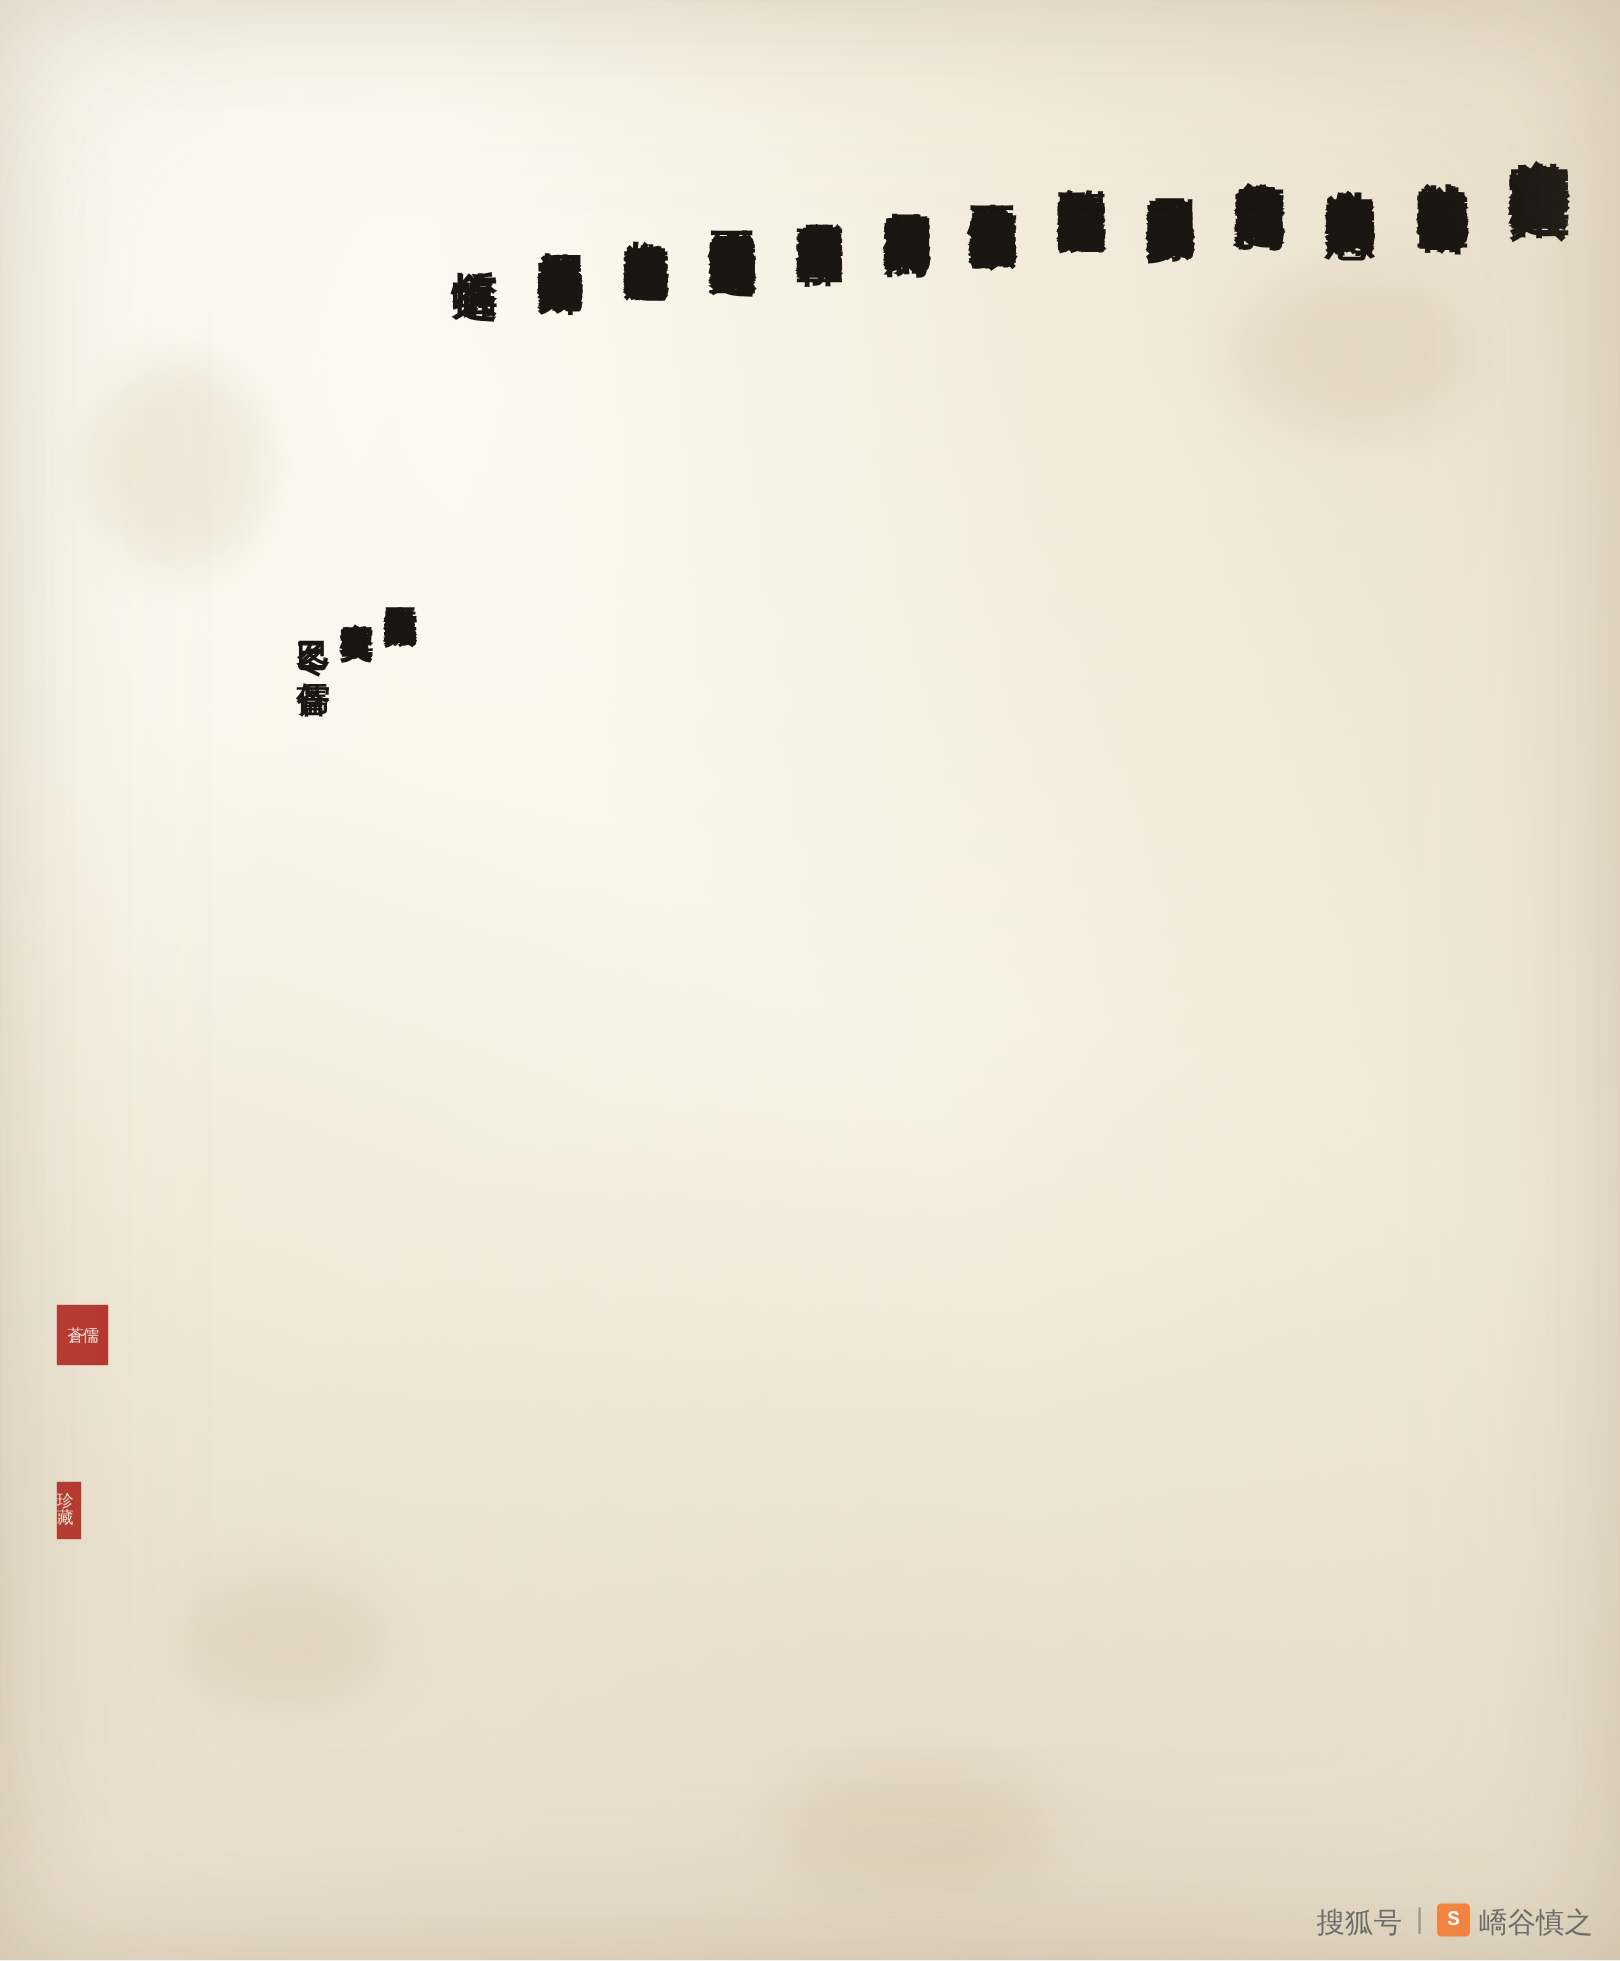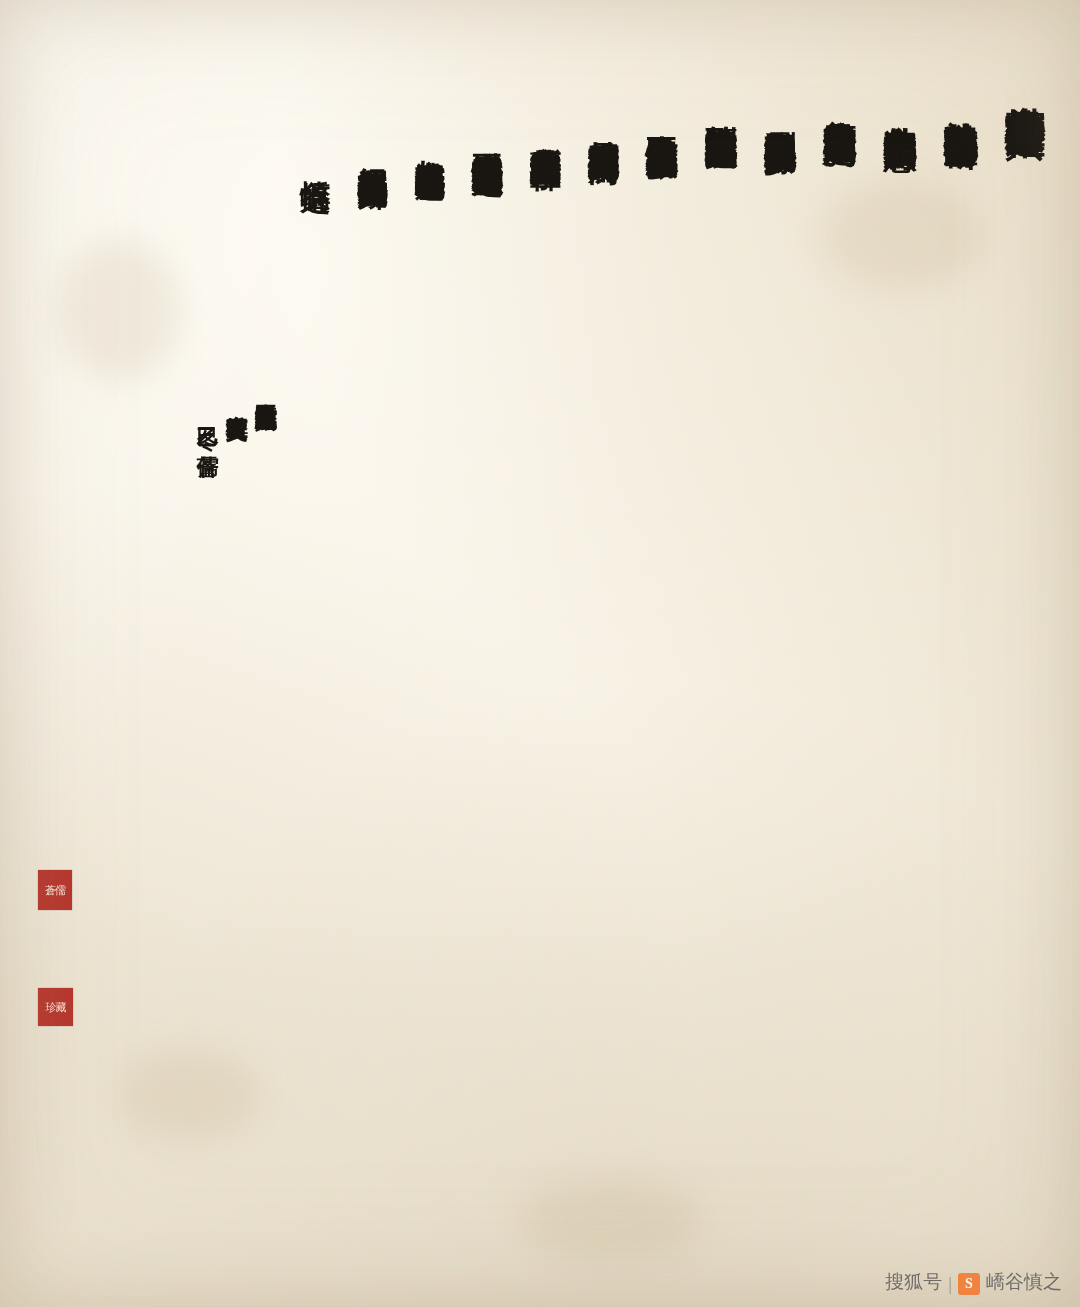--- a/index.html
+++ b/index.html
@@ -111,32 +111,32 @@
     line-height: 1.0;
     display: flex;
     align-items: center;
     justify-content: center;
     text-align: left;
     font-family: "DejaVu Serif", serif;
     letter-spacing: -1px;
     box-shadow: 0 0 1px rgba(120,20,15,0.6);
     opacity: 0.92;
   }
-  .seal.small { width: 35px; height: 38px; font-family: Liberation Serif, serif; }
+  .seal.small { width: 16px; height: 38px; font-family: Liberation Serif, serif; }
 
   .watermark {
     position: absolute;
     right: 18px;
     bottom: 12px;
     display: flex;
-    align-items: flex-end;
+    align-items: flex-start;
     gap: 6px;
     color: #5c5c5c;
     font-size: 19px;
-    font-family: Liberation Serif, serif;
+    font-family: Liberation Mono, monospace;
     opacity: 0.85;
   }
   .wm-logo {
     width: 22px;
     height: 22px;
     border-radius: 3px;
     background: #f3762a;
     color: #fff;
     font-size: 14px;
     display: flex;

